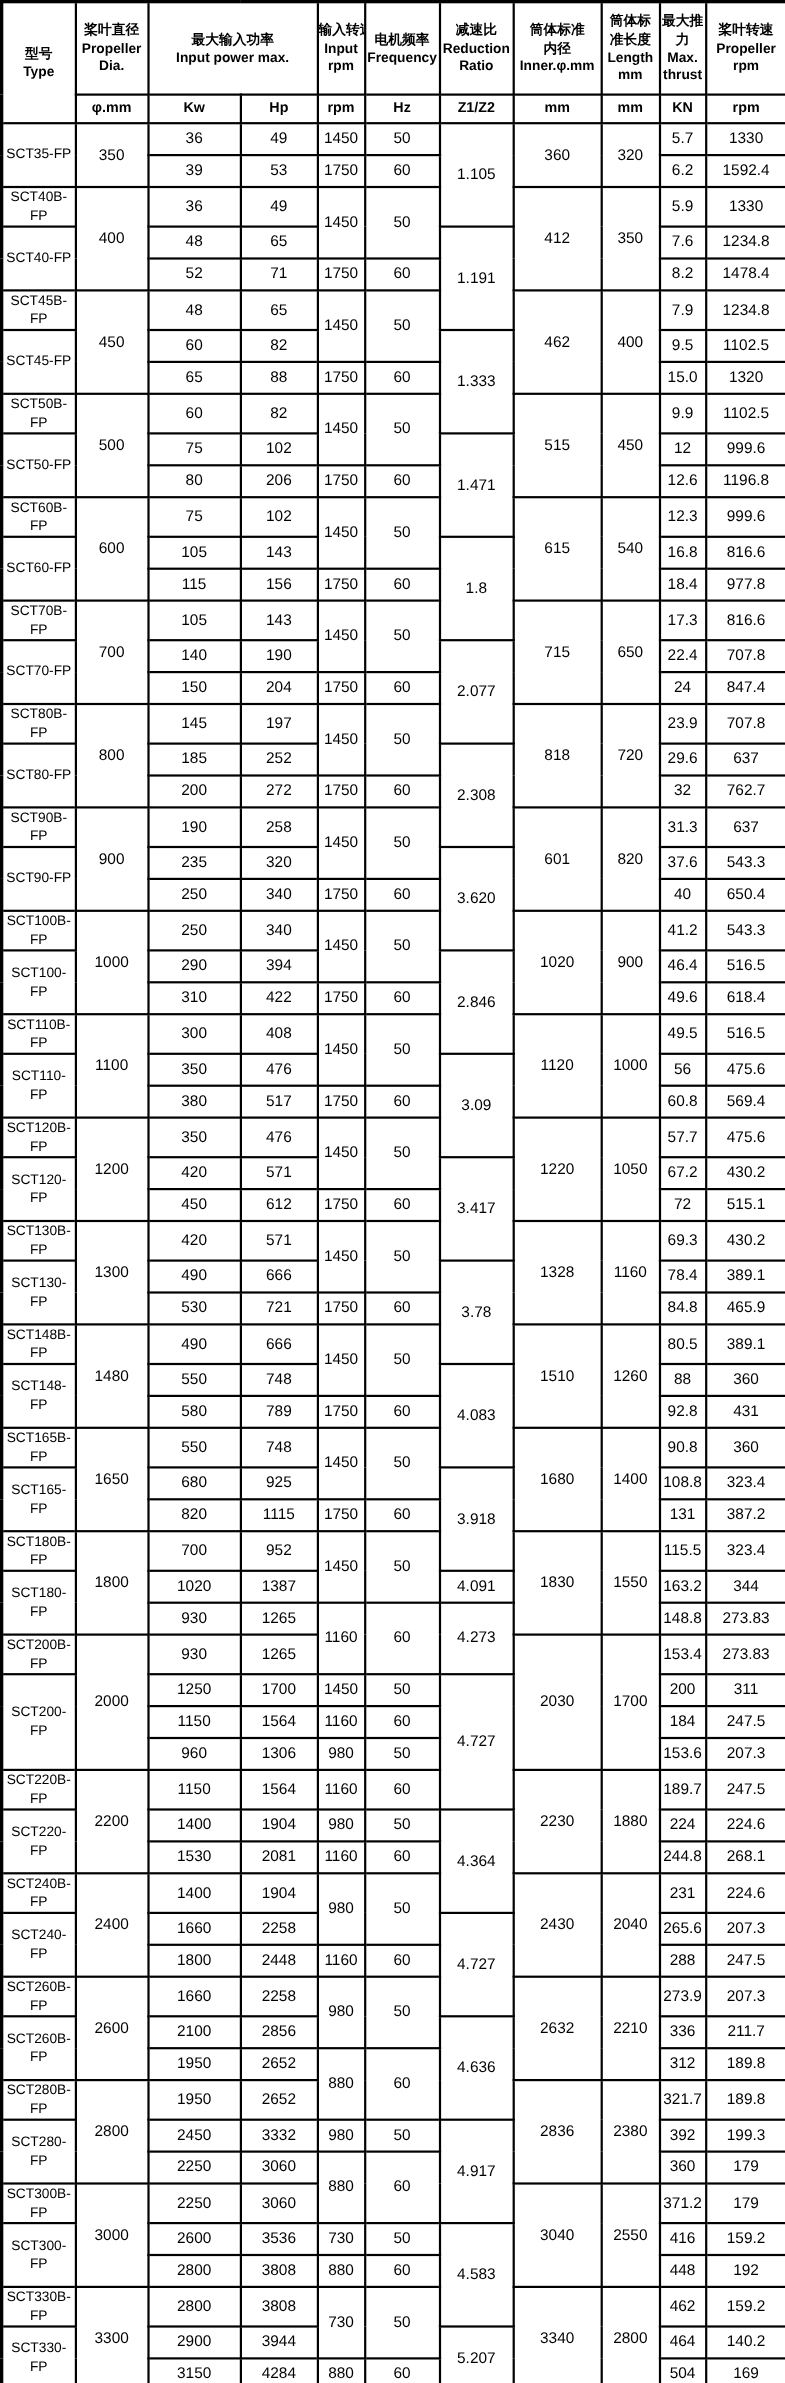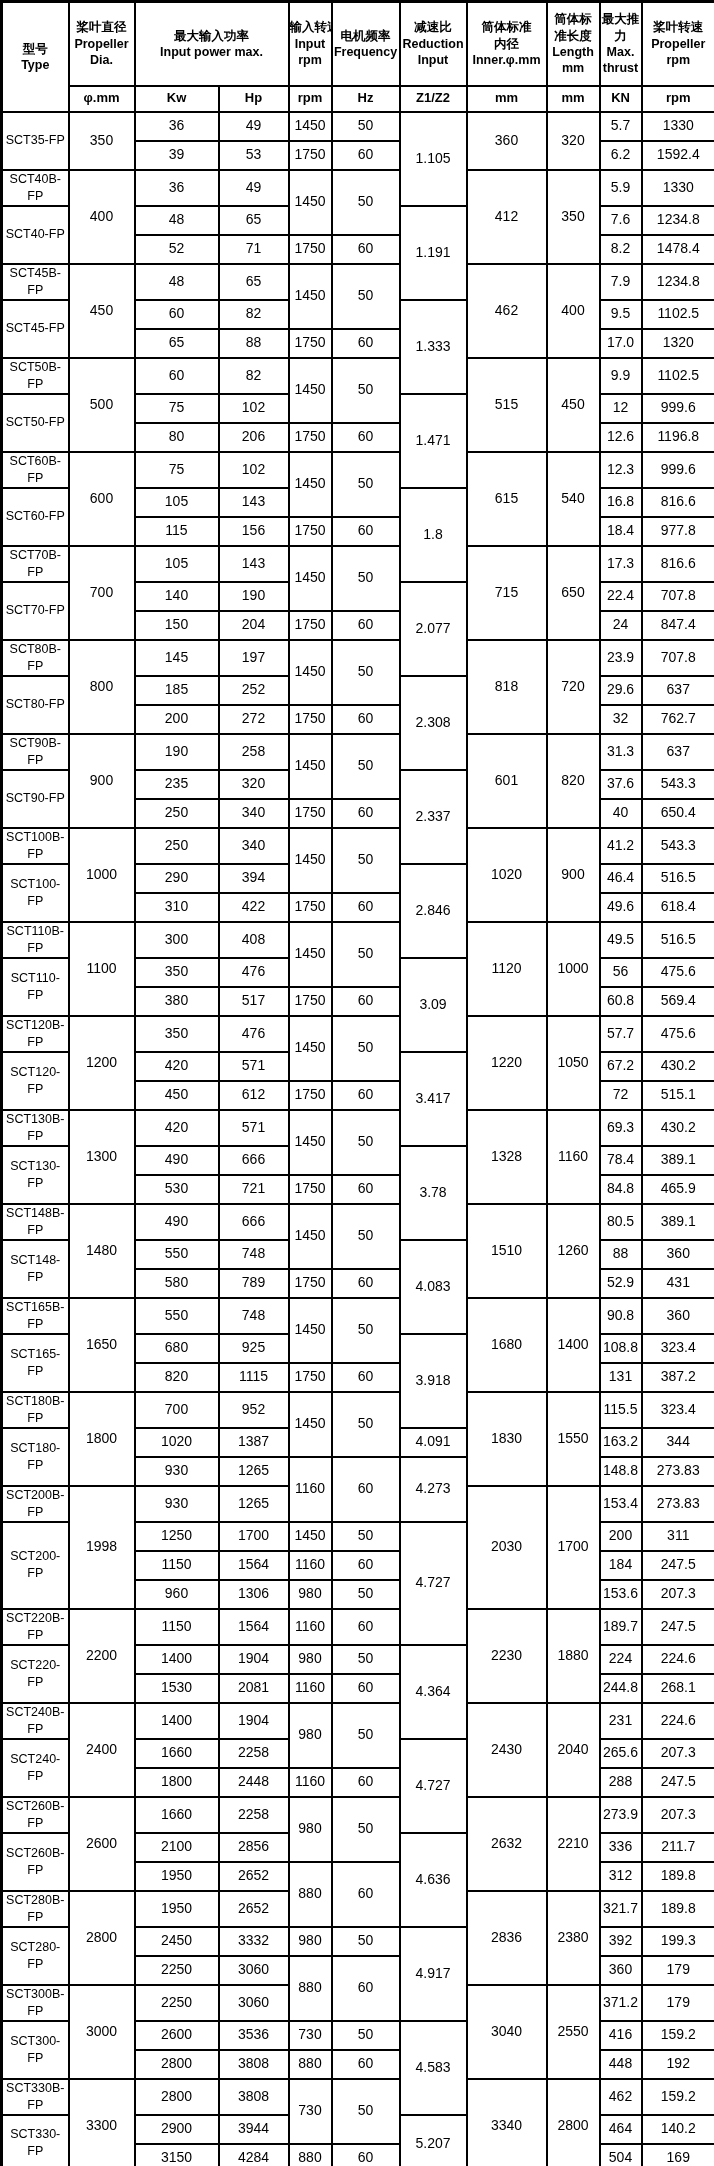--- a/index.html
+++ b/index.html
@@ -40,21 +40,21 @@
 Propeller
 Dia.</th>
       <th colspan="2">最大输入功率
 Input power max.</th>
       <th>输入转速
 Input rpm</th>
       <th>电机频率
 Frequency</th>
       <th>减速比
 Reduction
-Input</th>
+Ratio</th>
       <th>筒体标准
 内径
 Inner.φ.mm</th>
       <th>筒体标
 准长度
 Length
 mm</th>
       <th>最大推
 力
 Max.
@@ -144,21 +144,21 @@
         <td>82</td>
         <td rowspan="3">1.333</td>
         <td>9.5</td>
         <td>1102.5</td>
       </tr>
       <tr>
         <td>65</td>
         <td>88</td>
         <td>1750</td>
         <td>60</td>
-        <td>17.0</td>
+        <td>15.0</td>
         <td>1320</td>
       </tr>
       <tr class="tall">
         <td class="model">SCT50B-FP</td>
         <td rowspan="3">500</td>
         <td>60</td>
         <td>82</td>
         <td rowspan="2">1450</td>
         <td rowspan="2">50</td>
         <td rowspan="3">515</td>
@@ -275,21 +275,21 @@
         <td rowspan="2">50</td>
         <td rowspan="3">601</td>
         <td rowspan="3">820</td>
         <td>31.3</td>
         <td>637</td>
       </tr>
       <tr>
         <td rowspan="2" class="model">SCT90-FP</td>
         <td>235</td>
         <td>320</td>
-        <td rowspan="3">2.337</td>
+        <td rowspan="3">3.620</td>
         <td>37.6</td>
         <td>543.3</td>
       </tr>
       <tr>
         <td>250</td>
         <td>340</td>
         <td>1750</td>
         <td>60</td>
         <td>40</td>
         <td>650.4</td>
@@ -424,21 +424,21 @@
         <td>748</td>
         <td rowspan="3">4.083</td>
         <td>88</td>
         <td>360</td>
       </tr>
       <tr>
         <td>580</td>
         <td>789</td>
         <td>1750</td>
         <td>60</td>
-        <td>52.9</td>
+        <td>92.8</td>
         <td>431</td>
       </tr>
       <tr class="tall">
         <td class="model">SCT165B-FP</td>
         <td rowspan="3">1650</td>
         <td>550</td>
         <td>748</td>
         <td rowspan="2">1450</td>
         <td rowspan="2">50</td>
         <td rowspan="3">1680</td>
@@ -486,21 +486,21 @@
         <td>930</td>
         <td>1265</td>
         <td rowspan="2">1160</td>
         <td rowspan="2">60</td>
         <td rowspan="2">4.273</td>
         <td>148.8</td>
         <td>273.83</td>
       </tr>
       <tr class="tall">
         <td class="model">SCT200B-FP</td>
-        <td rowspan="4">1998</td>
+        <td rowspan="4">2000</td>
         <td>930</td>
         <td>1265</td>
         <td rowspan="4">2030</td>
         <td rowspan="4">1700</td>
         <td>153.4</td>
         <td>273.83</td>
       </tr>
       <tr>
         <td rowspan="3" class="model">SCT200-FP</td>
         <td>1250</td>

